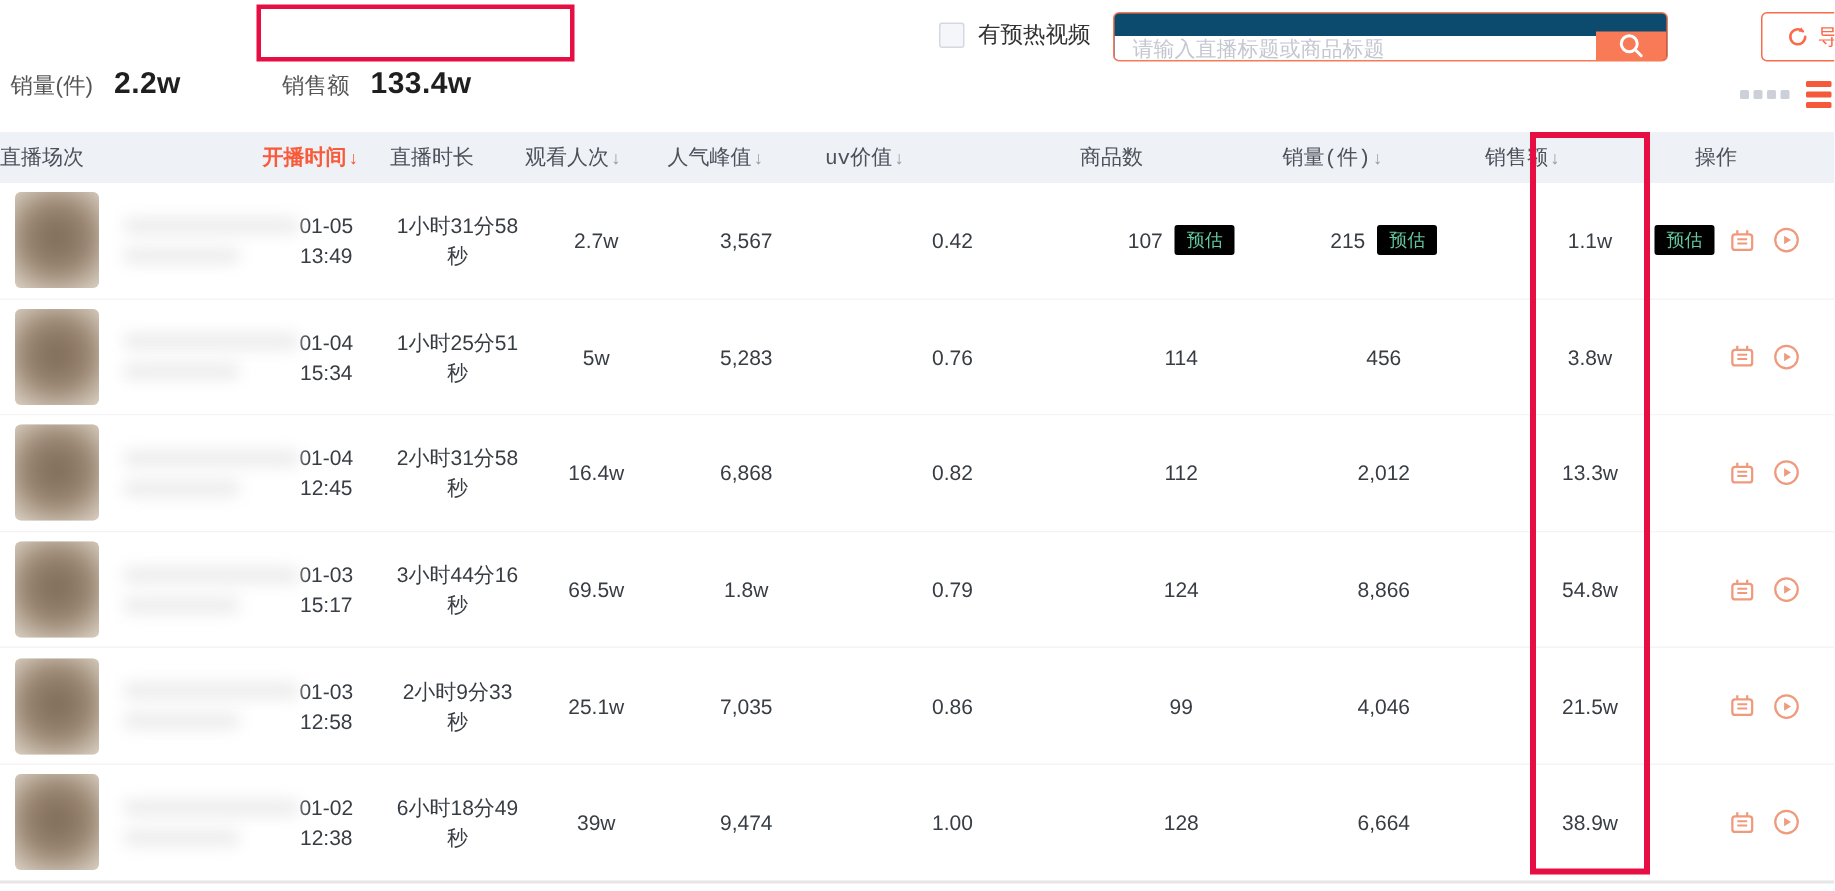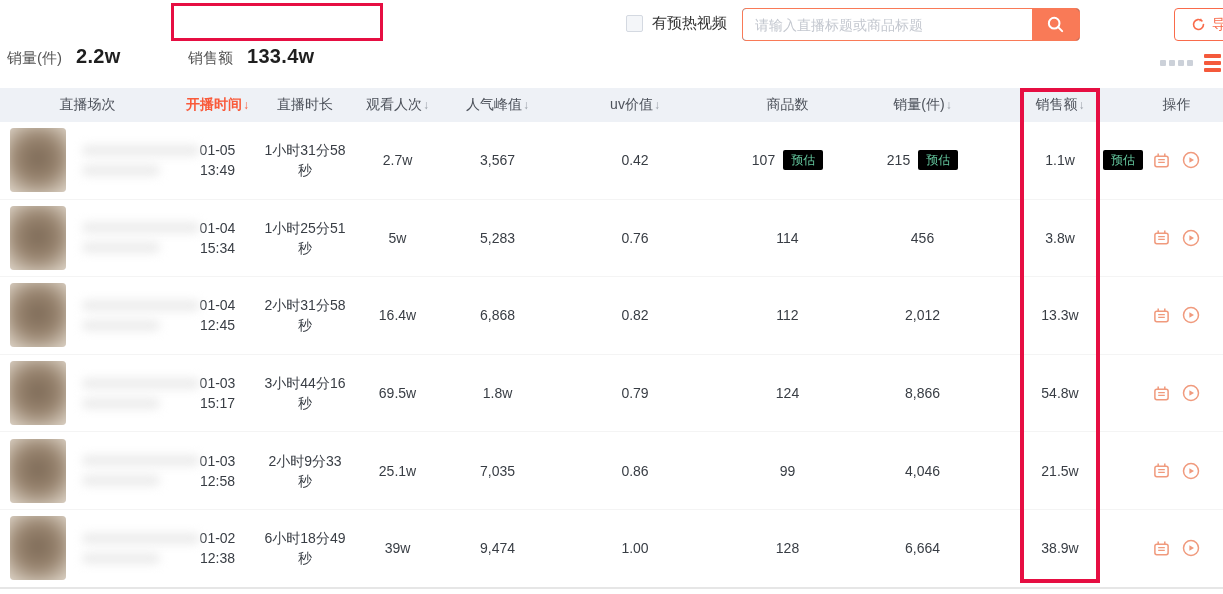--- a/index.html
+++ b/index.html
@@ -12,39 +12,39 @@
   #stat-sales-count{left:7px;}
   #stat-gmv{left:188px;}
   .hl-box{position:absolute;border:3px solid #e60e42;pointer-events:none;z-index:30;}
   #hl-top{left:171px;top:3px;width:206px;height:32px;}
   #hl-col{left:1020px;top:88px;width:72px;height:487px;border-width:4px;}
 
   .chk-wrap{position:absolute;left:626px;top:14px;display:flex;align-items:center;gap:9px;}
   .chk{width:15px;height:15px;border:1px solid #d4d9e1;background:#f4f6f9;border-radius:2px;}
   .chk-lbl{font-size:15px;color:#333;}
 
-  .search{position:absolute;left:742px;top:8px;width:338px;height:33px;border:1px solid #f97a57;border-radius:4px;display:flex;overflow:hidden;background:#0c4a6e;box-sizing:border-box;}
+  .search{position:absolute;left:742px;top:8px;width:370px;height:33px;border:1px solid #f97a57;border-radius:4px;display:flex;overflow:hidden;background:#0c4a6e;box-sizing:border-box;align-items:flex-end;}
   .search input{flex:1;border:none;outline:none;padding:0 12px;font-size:14px;color:#333;font-family:inherit;}
   .search input::placeholder{color:#c3c7cf;}
   .search .btn{width:47px;background:#f97a57;display:flex;align-items:center;justify-content:center;cursor:pointer;}
 
   .export{position:absolute;left:1174px;top:8px;width:111px;height:33px;border:1px solid #f96b4b;border-radius:4px;background:#fff;display:flex;align-items:center;justify-content:center;gap:6px;box-sizing:border-box;cursor:pointer;}
   .export span{font-size:14px;color:#f96b4b;}
 
   .view-toggles{position:absolute;right:2px;top:54px;display:flex;align-items:center;gap:11px;}
   .grid-ic{display:inline-grid;grid-template-columns:6px 6px;gap:3px;}
   .grid-ic i{width:6px;height:6px;background:#ccd1d9;border-radius:1px;}
   .list-ic{display:flex;flex-direction:column;gap:3px;}
   .list-ic i{width:17px;height:4px;background:#f4593b;border-radius:1px;}
 
   
   .table{position:absolute;left:0;top:88px;width:1223px;}
   .tr,.thead{display:grid;grid-template-columns:175px 85px 90px 95px 105px 170px 135px 135px 140px 93px;align-items:center;}
   .thead{height:34px;background:#eef1f6;font-size:14px;color:#4c515a;}
-  .th{text-align:center;}
+  .th{text-align:left;font-family:Liberation Mono, monospace;}
   .th .arr{font-size:12px;color:#9aa0a8;margin-left:1px;}
   .th.sorted span{color:#f95a3a;font-weight:700;}
   .th.sorted .arr{color:#f95a3a;}
   .tr{height:76.6px;background:#fff;border-bottom:1px solid #f4f4f4;}
   .tr:last-child{border-bottom:2px solid #e6e6e6;}
   .td{text-align:center;font-size:14px;color:#383d44;line-height:20px;}
   .c1{display:flex;align-items:center;text-align:left;height:100%;}
   .thumb{width:56px;height:64px;margin-left:10px;border-radius:4px;overflow:hidden;background:#eae5de;position:relative;flex:none;cursor:pointer;}
   .thumb .blob{position:absolute;inset:-8px;background:radial-gradient(circle at 50% 48%,#7d6a57 0%,#97836e 38%,#cfc3b4 72%,#ece6de 100%);filter:blur(6px);}
   .tblur{margin-left:16px;display:flex;flex-direction:column;gap:9px;}

